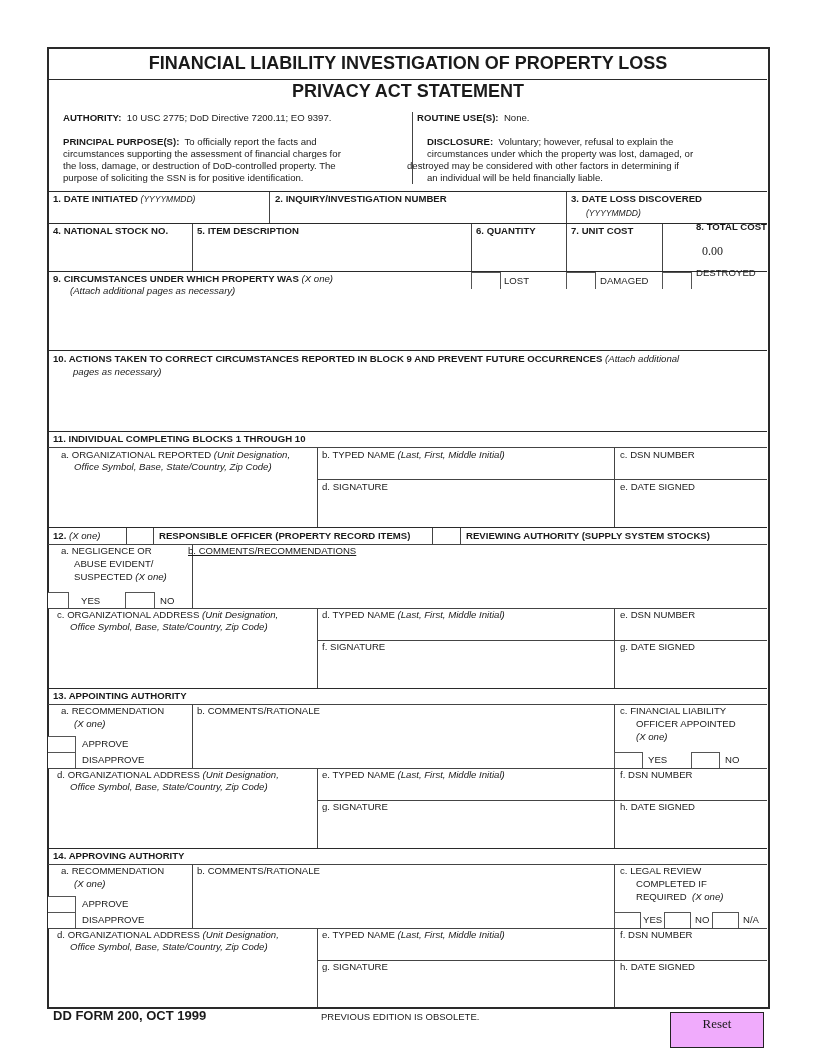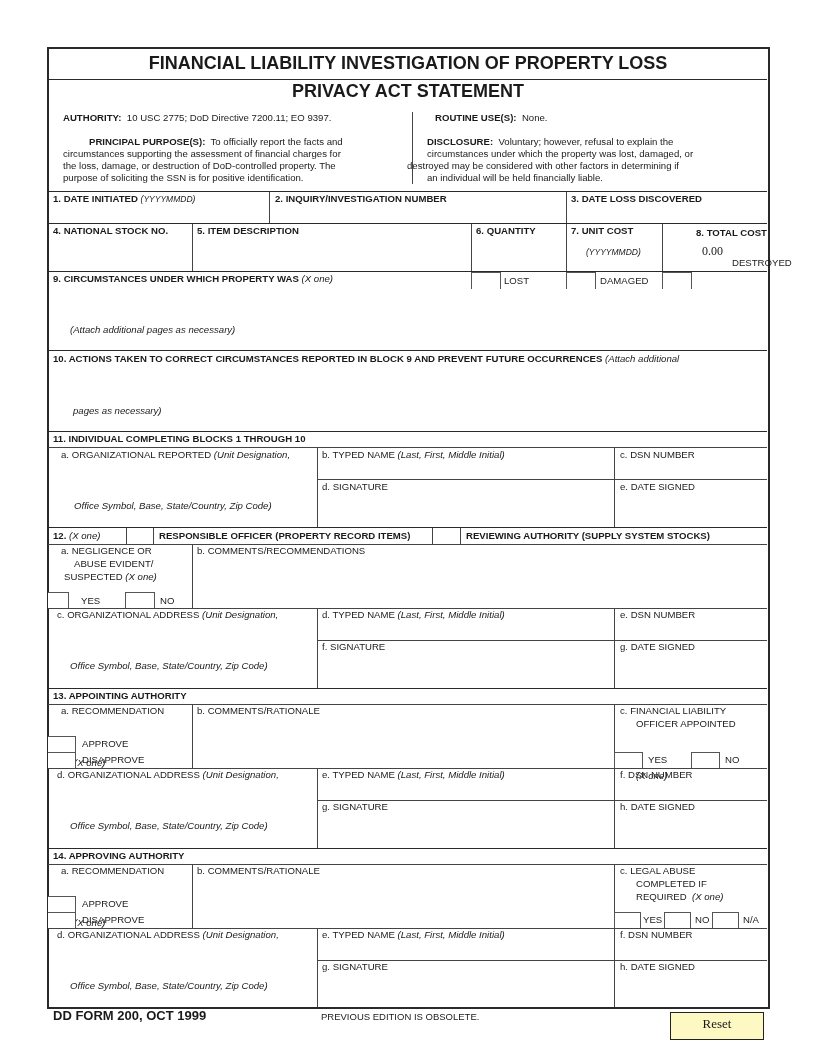--- a/index.html
+++ b/index.html
@@ -4,47 +4,47 @@
 <style>
   html, body { margin:0; padding:0; background:#ffffff; }
   body { width:816px; height:1056px; position:relative; overflow:hidden;
          font-family:"Liberation Sans", "DejaVu Sans", sans-serif; color:#1a1a1a; }
   .form { position:absolute; left:47px; top:47px; width:719px; height:958px; border:2px solid #2a2a2a; }
   .hl { position:absolute; height:0; border-top:1.6px solid #2a2a2a; }
   .hlt { position:absolute; height:0; border-top:1px solid #444; }
   .vl { position:absolute; width:0; border-left:1px solid #444; }
   .t { position:absolute; white-space:nowrap; font-size:9.6px; line-height:12px; color:#1a1a1a; }
   .b { font-weight:bold; }
-  .i { font-style:italic;margin-top:39px; }
+  .i { font-style:italic; }
   .title { font-size:18px; font-weight:bold; }
   .cb { position:absolute; border:1px solid #555; border-bottom:none; background:#fff; cursor:pointer; }
   .field { position:absolute; background:transparent; cursor:text; }
-  .reset { position:absolute; left:670px; top:1012px; width:94px; height:28px; border:1.5px solid #222;
-           background:#fef9c3; font-family:"Liberation Serif", serif; font-size:13px; text-align:center;
+  .reset { position:absolute; left:670px; top:1012px; width:94px; height:36px; border:1.5px solid #222;
+           background:#f0abfc; font-family:"Liberation Serif", serif; font-size:13px; text-align:center;
            line-height:22px; cursor:pointer; box-sizing:border-box; }
   .footer-left { position:absolute; left:53px; top:1008px; font-size:13px; font-weight:bold; }
   .footer-mid { position:absolute; left:321px; top:1011px; font-size:9.5px; }
   .totalval { position:absolute; font-family:"Liberation Serif", serif; font-size:12px; }
 </style>
 </head>
 <body>
 
 <div class="form"></div>
 
 <div class="t title" style="left:0;width:816px;text-align:center;top:57px;">FINANCIAL LIABILITY INVESTIGATION OF PROPERTY LOSS</div>
 <div class="hl" style="left:48px;width:719px;top:79px;"></div>
 
 <div class="t title" style="left:0;width:816px;text-align:center;top:85px;">PRIVACY ACT STATEMENT</div>
 <div class="t" style="left:63px;top:112px;"><span class="b">AUTHORITY:</span>&nbsp; <span>10 USC 2775; DoD Directive 7200.11; EO 9397.</span></div>
-<div class="t" style="left:63px;top:136px;margin-left:26px;"><span class="b">PRINCIPAL PURPOSE(S):</span>&nbsp; <span>To officially report the facts and</span></div>
+<div class="t" style="left:63px;top:136px;"><span class="b">PRINCIPAL PURPOSE(S):</span>&nbsp; <span>To officially report the facts and</span></div>
 <div class="t" style="left:63px;top:148px;">circumstances supporting the assessment of financial charges for</div>
 <div class="t" style="left:63px;top:160px;">the loss, damage, or destruction of DoD-controlled property.  The</div>
 <div class="t" style="left:63px;top:172px;">purpose of soliciting the SSN is for positive identification.</div>
 <div class="vl" style="left:412px;top:112px;height:72px;"></div>
-<div class="t" style="left:435px;top:112px;text-align:right;"><span class="b">ROUTINE USE(S):</span>&nbsp; <span>None.</span></div>
+<div class="t" style="left:417px;top:112px;text-align:right;"><span class="b">ROUTINE USE(S):</span>&nbsp; <span>None.</span></div>
 <div class="t" style="left:427px;top:136px;"><span class="b">DISCLOSURE:</span>&nbsp; <span>Voluntary; however, refusal to explain the</span></div>
 <div class="t" style="left:427px;top:148px;">circumstances under which the property was lost, damaged, or</div>
 <div class="t" style="left:407px;top:160px;">destroyed may be considered with other factors in determining if</div>
 <div class="t" style="left:427px;top:172px;">an individual will be held financially liable.</div>
 <div class="hl" style="left:48px;width:719px;top:191px;"></div>
 
 <div class="t b" style="left:53px;top:193px;"><span>1.  DATE INITIATED</span> <span class="i" style="font-weight:normal;font-size:8.5px;">(YYYYMMDD)</span></div>
 <div class="field" style="left:50px;top:206px;width:218px;height:16px;"></div>
 <div class="vl" style="left:269px;top:192px;height:31px;"></div>
 <div class="t b" style="left:275px;top:193px;">2.  INQUIRY/INVESTIGATION NUMBER</div>
@@ -60,32 +60,32 @@
 <div class="vl" style="left:192px;top:224px;height:47px;"></div>
 <div class="t b" style="left:197px;top:225px;">5.  ITEM DESCRIPTION</div>
 <div class="field" style="left:194px;top:238px;width:276px;height:32px;"></div>
 <div class="vl" style="left:471px;top:224px;height:47px;"></div>
 <div class="t b" style="left:476px;top:225px;">6.  QUANTITY</div>
 <div class="field" style="left:473px;top:238px;width:92px;height:32px;"></div>
 <div class="vl" style="left:566px;top:224px;height:47px;"></div>
 <div class="t b" style="left:571px;top:225px;">7. UNIT COST</div>
 <div class="field" style="left:568px;top:238px;width:93px;height:32px;"></div>
 <div class="vl" style="left:662px;top:224px;height:47px;"></div>
-<div class="t b" style="left:668px;top:227px;padding-left:28px;">8.  TOTAL COST</div>
+<div class="t b" style="left:668px;top:221px;padding-left:28px;">8.  TOTAL COST</div>
 <div class="totalval" style="left:702px;top:244px;">0.00</div>
 <div class="hl" style="left:48px;width:719px;top:271px;"></div>
 
 <div class="t b" style="left:53px;top:273px;"><span>9.  CIRCUMSTANCES UNDER WHICH PROPERTY WAS</span> <span class="i" style="font-weight:normal;">(X one)</span></div>
 <div class="t i" style="left:70px;top:285px;">(Attach additional pages as necessary)</div>
 <div class="cb" style="left:471px;top:272px;width:28px;height:16px;"></div>
 <div class="t" style="left:504px;top:275px;">LOST</div>
 <div class="cb" style="left:566px;top:272px;width:28px;height:16px;"></div>
 <div class="t" style="left:600px;top:275px;">DAMAGED</div>
 <div class="cb" style="left:662px;top:272px;width:28px;height:16px;"></div>
-<div class="t" style="left:696px;top:257px;margin-left:36px;">DESTROYED</div>
+<div class="t" style="left:696px;top:267px;">DESTROYED</div>
 <div class="field" style="left:50px;top:298px;width:715px;height:50px;"></div>
 <div class="hl" style="left:48px;width:719px;top:350px;"></div>
 
 <div class="t b" style="left:53px;top:353px;"><span>10. ACTIONS TAKEN TO CORRECT CIRCUMSTANCES REPORTED IN BLOCK 9 AND PREVENT FUTURE OCCURRENCES</span> <span class="i" style="font-weight:normal;">(Attach additional</span></div>
 <div class="t i" style="left:73px;top:366px;">pages as necessary)</div>
 <div class="field" style="left:50px;top:380px;width:715px;height:49px;"></div>
 <div class="hl" style="left:48px;width:719px;top:431px;"></div>
 
 <div class="t b" style="left:53px;top:433px;">11. INDIVIDUAL COMPLETING BLOCKS 1 THROUGH 10</div>
 <div class="hlt" style="left:48px;width:719px;top:447px;"></div>
@@ -110,27 +110,27 @@
 <div class="field" style="left:127px;top:529px;width:26px;height:14px;cursor:pointer;"></div>
 <div class="vl" style="left:153px;top:528px;height:16px;"></div>
 <div class="t b" style="left:159px;top:530px;">RESPONSIBLE OFFICER (PROPERTY RECORD ITEMS)</div>
 <div class="vl" style="left:432px;top:528px;height:16px;"></div>
 <div class="field" style="left:433px;top:529px;width:26px;height:14px;cursor:pointer;"></div>
 <div class="vl" style="left:460px;top:528px;height:16px;"></div>
 <div class="t b" style="left:466px;top:530px;">REVIEWING AUTHORITY (SUPPLY SYSTEM STOCKS)</div>
 <div class="hlt" style="left:48px;width:719px;top:544px;"></div>
 <div class="t" style="left:61px;top:545px;">a. NEGLIGENCE OR</div>
 <div class="t" style="left:74px;top:558px;">ABUSE  EVIDENT/</div>
-<div class="t" style="left:64px;top:571px;text-align:right;"><span>SUSPECTED</span> <span class="i">(X one)</span></div>
+<div class="t" style="left:74px;top:571px;text-align:right;"><span>SUSPECTED</span> <span class="i">(X one)</span></div>
 <div class="cb" style="left:48px;top:592px;width:20px;height:15px;border-left:none;"></div>
 <div class="t" style="left:81px;top:595px;">YES</div>
 <div class="cb" style="left:125px;top:592px;width:28px;height:15px;"></div>
 <div class="t" style="left:160px;top:595px;">NO</div>
 <div class="vl" style="left:192px;top:545px;height:63px;"></div>
-<div class="t" style="left:197px;top:545px;">b.  COMMENTS/RECOMMENDATIONS</div>
+<div class="t" style="left:188px;top:545px;text-decoration:underline;">b.  COMMENTS/RECOMMENDATIONS</div>
 <div class="field" style="left:194px;top:558px;width:571px;height:48px;"></div>
 <div class="hlt" style="left:48px;width:719px;top:608px;"></div>
 <div class="t" style="left:57px;top:609px;"><span>c. ORGANIZATIONAL ADDRESS</span> <span class="i">(Unit Designation,</span></div>
 <div class="t i" style="left:70px;top:621px;">Office Symbol, Base, State/Country, Zip Code)</div>
 <div class="field" style="left:50px;top:636px;width:265px;height:50px;"></div>
 <div class="vl" style="left:317px;top:609px;height:79px;"></div>
 <div class="t" style="left:322px;top:609px;"><span>d.  TYPED NAME</span> <span class="i">(Last, First, Middle Initial)</span></div>
 <div class="field" style="left:319px;top:622px;width:294px;height:16px;"></div>
 <div class="vl" style="left:614px;top:609px;height:79px;"></div>
 <div class="t" style="left:620px;top:609px;">e.  DSN NUMBER</div>
@@ -183,21 +183,21 @@
 <div class="t" style="left:61px;top:865px;">a. RECOMMENDATION</div>
 <div class="t i" style="left:74px;top:878px;">(X one)</div>
 <div class="cb" style="left:48px;top:896px;width:27px;height:15px;border-left:none;"></div>
 <div class="t" style="left:82px;top:898px;">APPROVE</div>
 <div class="cb" style="left:48px;top:912px;width:27px;height:15px;border-left:none;"></div>
 <div class="t" style="left:82px;top:914px;">DISAPPROVE</div>
 <div class="vl" style="left:192px;top:865px;height:63px;"></div>
 <div class="t" style="left:197px;top:865px;">b.  COMMENTS/RATIONALE</div>
 <div class="field" style="left:194px;top:878px;width:418px;height:48px;"></div>
 <div class="vl" style="left:614px;top:865px;height:63px;"></div>
-<div class="t" style="left:620px;top:865px;">c.  LEGAL ABUSE</div>
+<div class="t" style="left:620px;top:865px;">c.  LEGAL REVIEW</div>
 <div class="t" style="left:636px;top:878px;">COMPLETED IF</div>
 <div class="t" style="left:636px;top:891px;"><span>REQUIRED</span>&nbsp; <span class="i">(X one)</span></div>
 <div class="cb" style="left:614px;top:912px;width:25px;height:15px;"></div>
 <div class="t" style="left:643px;top:914px;">YES</div>
 <div class="cb" style="left:664px;top:912px;width:25px;height:15px;"></div>
 <div class="t" style="left:695px;top:914px;">NO</div>
 <div class="cb" style="left:712px;top:912px;width:25px;height:15px;"></div>
 <div class="t" style="left:743px;top:914px;">N/A</div>
 <div class="hlt" style="left:48px;width:719px;top:928px;"></div>
 <div class="t" style="left:57px;top:929px;"><span>d. ORGANIZATIONAL ADDRESS</span> <span class="i">(Unit Designation,</span></div>

